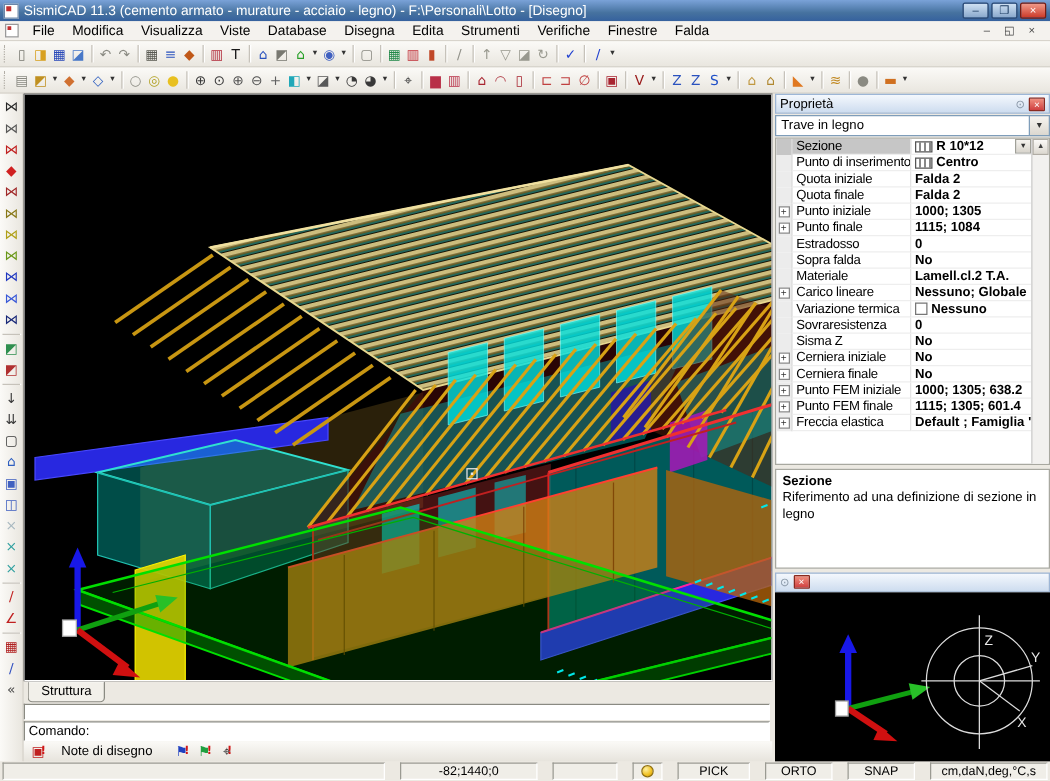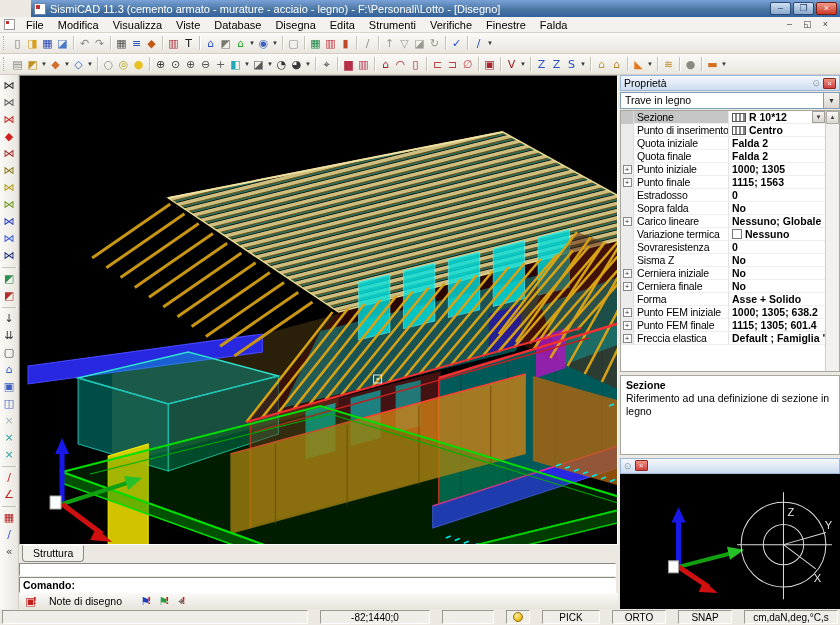--- a/index.html
+++ b/index.html
@@ -1,21 +1,21 @@
 <!DOCTYPE html>
 <html><head>
 <meta charset="utf-8">
 <style>
   * { margin:0; padding:0; box-sizing:border-box; }
   html,body { width:840px; height:625px; overflow:hidden; }
   body { font-family:"Liberation Sans", sans-serif; font-size:11px; background:#ece9e2; color:#000; }
 
   
   .titlebar { height:17px; background:linear-gradient(#7aa2d8,#46729f 60%,#35619e); color:#fff;
-              display:flex; align-items:center; padding:0 3px; gap:4px;margin-left:31px; }
+              display:flex; align-items:center; padding:0 3px; gap:4px; }
   .appicon { width:12px; height:12px; background:#fff; border:1px solid #6b86a8; position:relative; flex:none; }
   .appicon::after { content:""; position:absolute; left:1px; top:1px; width:4px; height:4px; background:#c23030; }
   .title-text { flex:1; white-space:nowrap; overflow:hidden; font-size:11px; text-shadow:0 1px 1px #1c3least; }
   .winbtns { display:flex; gap:2px; }
   .wbtn { width:21px; height:13px; border:1px solid #2c4a74; border-radius:2px;
           background:linear-gradient(#cfe0f2,#89a8cc); color:#1c3a60; font-size:9px; line-height:11px; text-align:center; }
   .wbtn.close { background:linear-gradient(#f09a8a,#cc3a28); color:#fff; border-color:#7a1c10; }
 
   
   .menubar { height:16px; background:#f4f2ee; display:flex; align-items:center; padding:0 2px; border-bottom:1px solid #d8d4cc; }
@@ -46,21 +46,21 @@
   .center { width:664px; display:flex; flex-direction:column; }
   .viewport { height:470px; background:#000; border:1px solid; border-color:#808080 #fff #fff #808080; position:relative; }
   .viewport svg { display:block; width:100%; height:100%; }
 
   .tabstrip { height:17px; background:#ece9e2; display:flex; align-items:flex-start; padding-left:3px; }
   .sheet-tab { padding:1px 10px 2px; background:#f2f0ea; border:1px solid #8a8a82; border-top:1px solid #fff;
                border-radius:0 0 4px 4px; font-size:10.5px; }
 
   .cmdhist { height:15px; margin:1px 2px 0 0; background:#fff; border:1px solid; border-color:#8a8a82 #fff #fff #8a8a82; }
   .cmdline { height:16px; margin:1px 2px 0 0; background:#fff; border:1px solid; border-color:#8a8a82 #fff #fff #8a8a82;
-             padding:1px 3px; font-size:10.5px;font-weight:bold; }
+             padding:1px 3px; font-size:10.5px; }
   .notebar { height:16px; background:linear-gradient(#fbfaf7,#e7e4dd); display:flex; align-items:center; gap:2px; padding-left:4px; }
   .notebar .tbtn { width:16px; position:relative; }
   .bang { color:#d01818; font-weight:bold; font-size:9px; margin-left:-3px; }
   .note-label { padding:0 14px 0 8px; font-size:10.5px; }
 
   
   .rightcol { width:222px; padding-left:2px; display:flex; flex-direction:column; background:#ece9e2; }
   .panel-h { height:16px; display:flex; align-items:center; padding:0 3px; gap:3px;
              background:linear-gradient(#f4f8fd,#cddcef); border:1px solid #9db6d6; font-size:10.5px; }
   .panel-h .ttl { flex:1; }
@@ -1013,21 +1013,21 @@
                 </span>
               </div>
 
               <div class="prow" data-sel="">
                 <span class="pexp">
                   <b>+</b>
                 </span>
                 <span class="pname">Punto finale</span>
                 <span class="pval">
 
-                  <span>1115; 1563</span>
+                  <span>1115; 1084</span>
 
                 </span>
               </div>
 
               <div class="prow" data-sel="">
                 <span class="pexp"></span>
                 <span class="pname">Estradosso</span>
                 <span class="pval">
 
                   <span>0</span>
@@ -1038,20 +1038,29 @@
               <div class="prow" data-sel="">
                 <span class="pexp"></span>
                 <span class="pname">Sopra falda</span>
                 <span class="pval">
 
                   <span>No</span>
 
                 </span>
               </div>
 
+              <div class="prow" data-sel="">
+                <span class="pexp"></span>
+                <span class="pname">Materiale</span>
+                <span class="pval">
+
+                  <span>Lamell.cl.2 T.A.</span>
+
+                </span>
+              </div>
 
               <div class="prow" data-sel="">
                 <span class="pexp">
                   <b>+</b>
                 </span>
                 <span class="pname">Carico lineare</span>
                 <span class="pval">
 
                   <span>Nessuno; Globale</span>
 
@@ -1105,29 +1114,20 @@
                   <b>+</b>
                 </span>
                 <span class="pname">Cerniera finale</span>
                 <span class="pval">
 
                   <span>No</span>
 
                 </span>
               </div>
 
-              <div class="prow" data-sel="">
-                <span class="pexp"></span>
-                <span class="pname">Forma</span>
-                <span class="pval">
-
-                  <span>Asse + Solido</span>
-
-                </span>
-              </div>
 
               <div class="prow" data-sel="">
                 <span class="pexp">
                   <b>+</b>
                 </span>
                 <span class="pname">Punto FEM iniziale</span>
                 <span class="pval">
 
                   <span>1000; 1305; 638.2</span>
 

